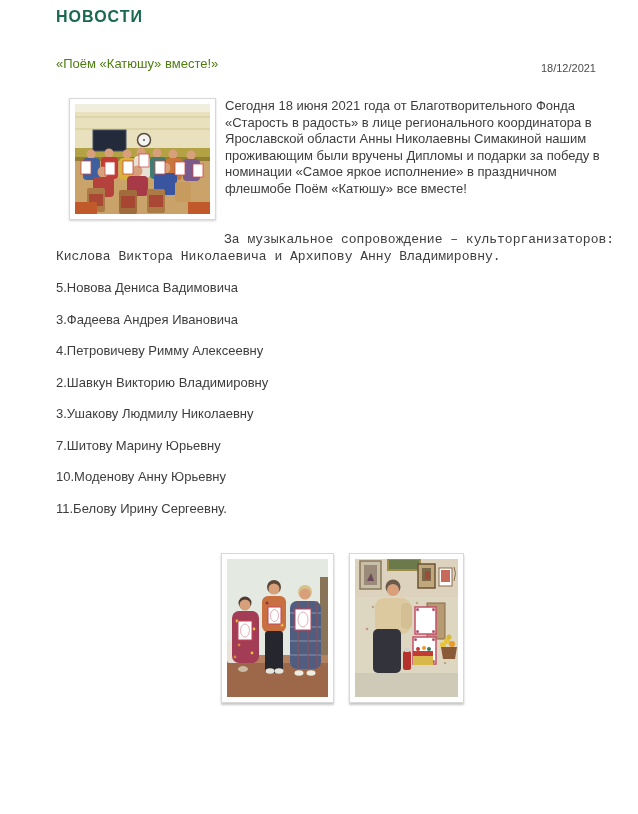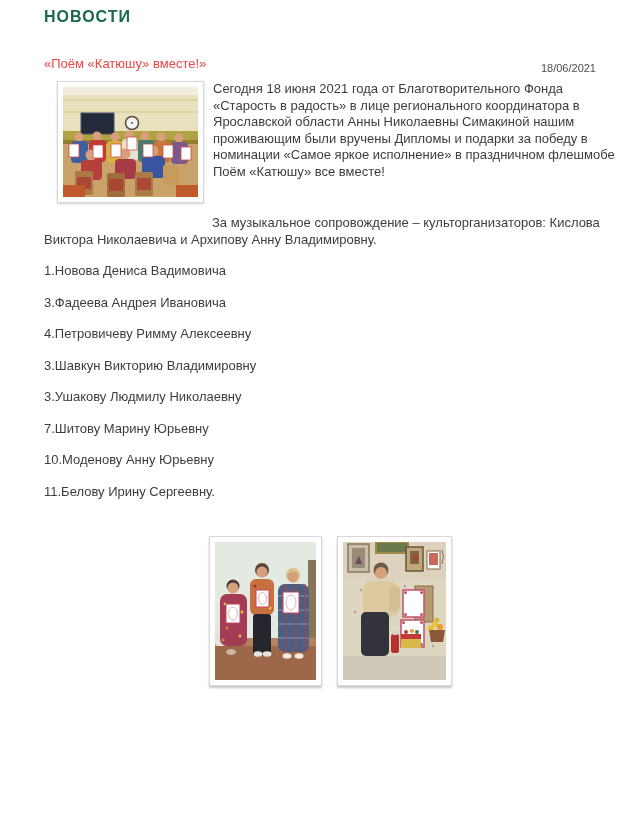--- a/index.html
+++ b/index.html
@@ -2,50 +2,50 @@
 <html><head>
 <meta charset="utf-8">
 <style>
   * { box-sizing: border-box; }
   html, body { margin: 0; padding: 0; background: #ffffff; }
   body {
     width: 638px; height: 814px; overflow: hidden;
     font-family: "Liberation Sans", "DejaVu Sans", sans-serif;
     color: #3d3d3d;
   }
-  .page { padding: 8px 20px 0 44px; }
+  .page { padding: 8px 20px 0 56px; }
 
   .section-title {
     font-size: 16px; font-weight: bold; letter-spacing: 1px;
     color: #19684f; margin: 0 0 30px 0;
   }
 
   .article-header {
     display: flex; justify-content: space-between; align-items: flex-start;
   }
   .article-title {
-    font-size: 13px; color: #ef4444; text-decoration: none; cursor: pointer;
+    font-size: 13px; color: #4d7c0f; text-decoration: none; cursor: pointer;
   }
   .article-date {
     font-size: 11px; color: #4c4c4c; padding-top: 6px; margin-right: 22px;
   }
 
-  .article-body { margin-top: 7px; font-size: 13px; line-height: 16.5px; }
+  .article-body { margin-top: 24px; font-size: 13px; line-height: 16.5px; }
   .article-body p { margin: 14px 0; }
   .article-body p.first { margin-top: 0; }
 
   .thumb {
     float: left; width: 147px; height: 122px;
     background: #ffffff; border: 1px solid #d8d8d8; padding: 5px;
     margin: 0 9px 12px 13px; cursor: pointer;
     box-shadow: 0 1px 2px rgba(0,0,0,0.18);
   }
   .thumb svg { display: block; width: 135px; height: 110px; }
 
-  .p-indent { clear: left; text-indent: 168px; }
+  .p-indent { clear: left; text-indent: 168px; font-family: Liberation Mono, monospace; }
 
   .winners p { margin: 15px 0; }
 
   .gallery {
     clear: both; display: flex; gap: 15px;
     margin: 36px 0 0 165px;
   }
   .photo {
     background: #ffffff; border: 1px solid #d8d8d8; padding: 5px;
     cursor: pointer; box-shadow: 0 2px 2px rgba(0,0,0,0.22);
@@ -54,21 +54,21 @@
 </style>
 </head>
 <body>
 
 <div class="page">
 
   <h1 class="section-title">НОВОСТИ</h1>
 
   <div class="article-header">
     <a class="article-title">«Поём «Катюшу» вместе!»</a>
-    <span class="article-date">18/06/2021</span>
+    <span class="article-date">18/12/2021</span>
   </div>
 
   <div class="article-body">
 
     <div class="thumb">
       <svg viewBox="0 0 135 110">
         <rect x="0" y="0" width="135" height="110" fill="#e9e1bd"></rect>
         <rect x="0" y="0" width="135" height="8" fill="#f2eedd"></rect>
         <rect x="0" y="12" width="135" height="2" fill="#ddd4a8"></rect>
         <rect x="0" y="24" width="135" height="2" fill="#ddd4a8"></rect>
@@ -114,24 +114,24 @@
         <rect x="100" y="78" width="16" height="20" rx="2" fill="#c79b5e"></rect>
         <rect x="0" y="98" width="22" height="12" fill="#c05a2a"></rect>
         <rect x="113" y="98" width="22" height="12" fill="#c05a2a"></rect>
       </svg>
     </div>
 
     <p class="first">Сегодня 18 июня 2021 года от Благотворительного Фонда «Старость в радость» в лице регионального координатора в Ярославской области Анны Николаевны Симакиной нашим проживающим были вручены Дипломы и подарки за победу в номинации «Самое яркое исполнение» в праздничном флешмобе Поём «Катюшу» все вместе!</p>
     <p class="p-indent">За музыкальное сопровождение – культорганизаторов: Кислова Виктора Николаевича и Архипову Анну Владимировну.</p>
 
     <div class="winners">
-      <p>1.Новова Дениса Вадимовича</p>
+      <p>5.Новова Дениса Вадимовича</p>
       <p>3.Фадеева Андрея Ивановича</p>
       <p>4.Петровичеву Римму Алексеевну</p>
-      <p>3.Шавкун Викторию Владимировну</p>
+      <p>2.Шавкун Викторию Владимировну</p>
       <p>3.Ушакову Людмилу Николаевну</p>
       <p>7.Шитову Марину Юрьевну</p>
       <p>10.Моденову Анну Юрьевну</p>
       <p>11.Белову Ирину Сергеевну.</p>
     </div>
 
     <div class="gallery">
 
       <div class="photo">
         <svg width="101" height="138" viewBox="0 0 101 138">

